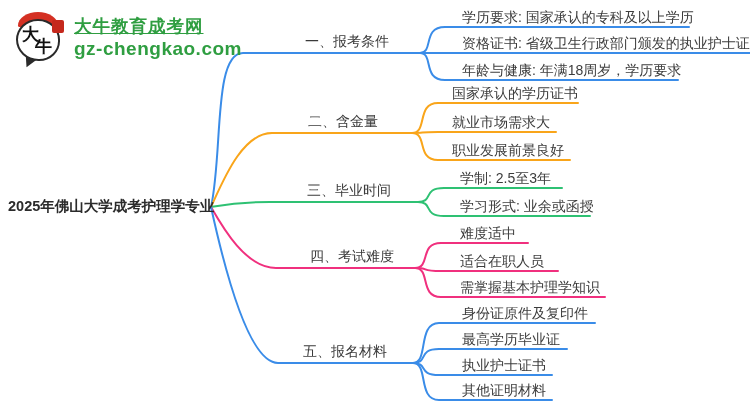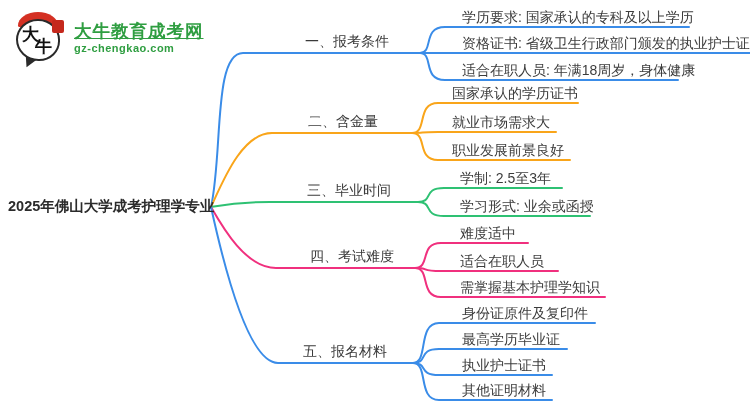--- a/index.html
+++ b/index.html
@@ -26,21 +26,21 @@
     border-top:10px solid #2a2a2a;transform:rotate(18deg);}
   .zi{position:absolute;font-weight:bold;color:#111;font-family:"DejaVu Serif","Liberation Serif",serif;}
   .zi-da{left:4px;top:2px;font-size:17px;}
   .zi-niu{left:17px;top:14px;font-size:17px;}
   .hat{position:absolute;left:4px;top:0;width:40px;height:15px;background:#d43023;
     border-radius:100% 100% 8% 8%/ 180% 180% 20% 20%;}
   .seal{position:absolute;right:2px;top:8px;width:12px;height:13px;background:#c5281c;
     border-radius:2px;}
   .logo-text{display:flex;flex-direction:column;line-height:1.05;}
   .brand{font-size:17.5px;font-weight:bold;letter-spacing:1px;text-decoration:underline;}
-  .domain{font-size:11px;font-weight:bold;letter-spacing:.5px;margin-top:3px;}
+  .domain{font-size:19px;font-weight:bold;letter-spacing:.5px;margin-top:3px;}
 </style>
 </head>
 <body>
 
 <div class="canvas">
 
   <svg class="links" viewBox="0 0 750 410">
 
     <path d="M211,207 C223,153 213,53 243,53 L420,53" stroke="#3a8ce8"></path>
     <path d="M420,53 C434,53 422,27 445,27 L689,27" stroke="#3a8ce8"></path>
@@ -86,21 +86,21 @@
   <div class="center-node">2025年佛山大学成考护理学专业</div>
 
   <div class="node branch-label" style="left:305px;top:33px">一、报考条件</div>
   <div class="node branch-label" style="left:308px;top:113px">二、含金量</div>
   <div class="node branch-label" style="left:307px;top:182px">三、毕业时间</div>
   <div class="node branch-label" style="left:310px;top:248px">四、考试难度</div>
   <div class="node branch-label" style="left:303px;top:343px">五、报名材料</div>
 
   <div class="node leaf-label" style="left:462px;top:9px">学历要求: 国家承认的专科及以上学历</div>
   <div class="node leaf-label" style="left:462px;top:35px">资格证书: 省级卫生行政部门颁发的执业护士证书</div>
-  <div class="node leaf-label" style="left:462px;top:62px">适合在职人员: 年满18周岁，身体健康</div>
+  <div class="node leaf-label" style="left:462px;top:62px">年龄与健康: 年满18周岁，学历要求</div>
 
   <div class="node leaf-label" style="left:452px;top:85px">国家承认的学历证书</div>
   <div class="node leaf-label" style="left:452px;top:142px">职业发展前景良好</div>
   <div class="node leaf-label" style="left:452px;top:114px">就业市场需求大</div>
 
   <div class="node leaf-label" style="left:460px;top:170px">学制: 2.5至3年</div>
   <div class="node leaf-label" style="left:460px;top:198px">学习形式: 业余或函授</div>
 
   <div class="node leaf-label" style="left:460px;top:225px">难度适中</div>
   <div class="node leaf-label" style="left:460px;top:253px">适合在职人员</div>

